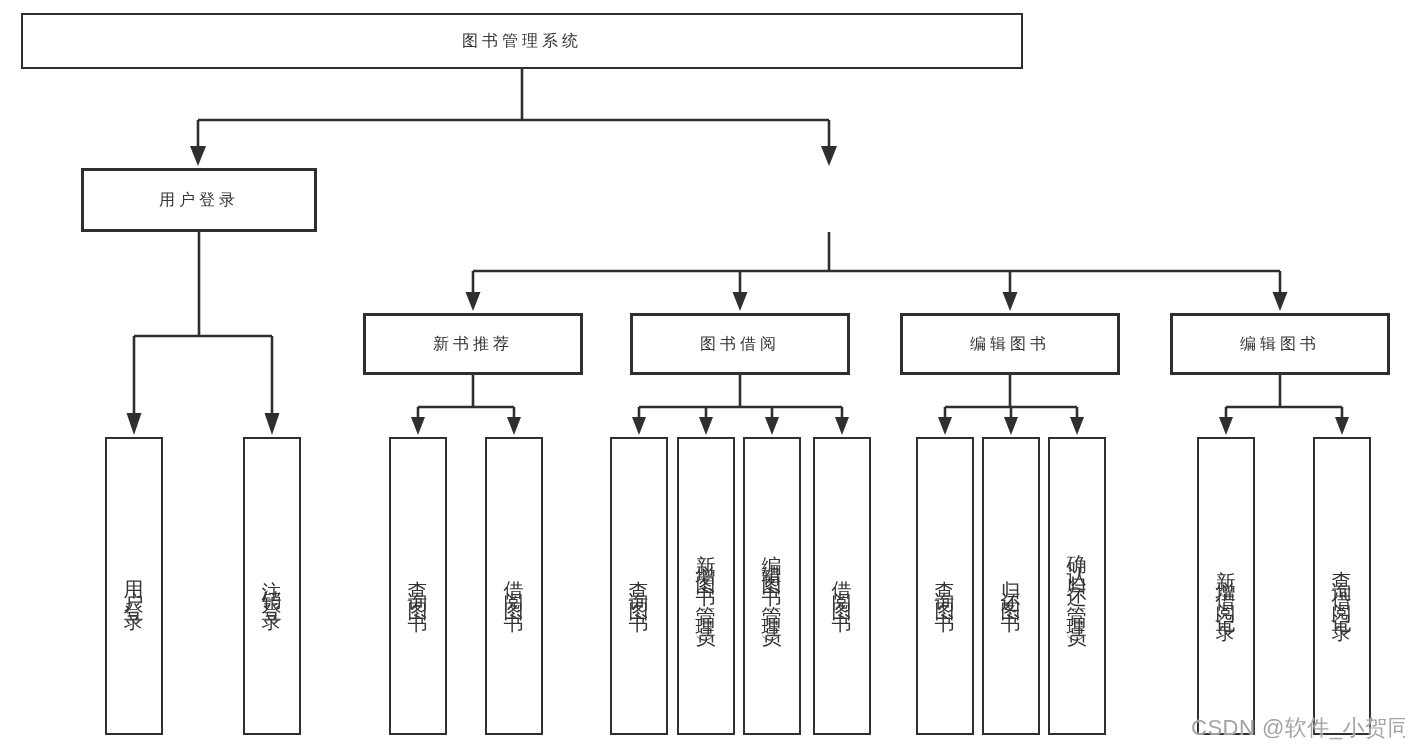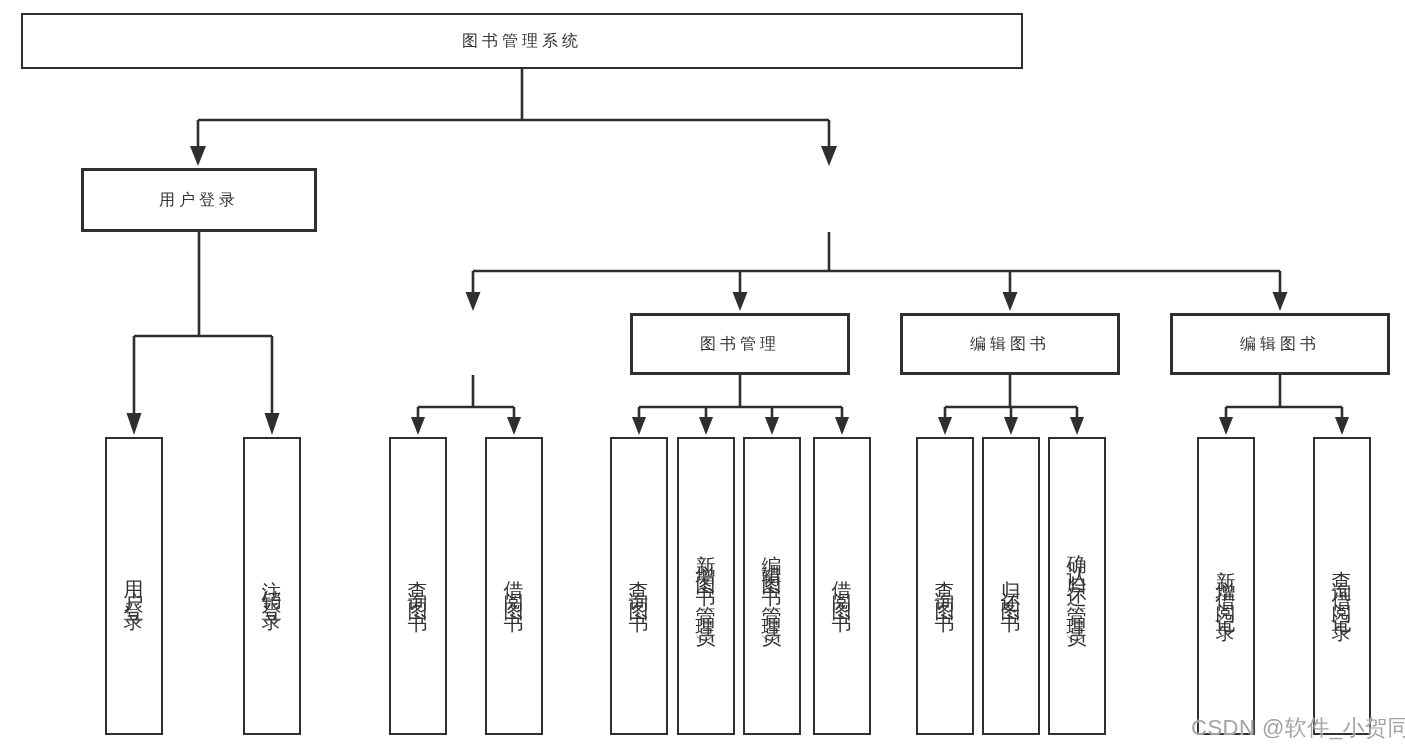--- a/index.html
+++ b/index.html
@@ -114,22 +114,25 @@
   </svg>
 
   <div class="node root" style="left:21px;top:13px;width:1002px;height:56px">
     <span>图书管理系统</span>
   </div>
 
   <div class="node" style="left:81px;top:168px;width:236px;height:64px">
     <span>用户登录</span>
   </div>
 
+  <div class="node" style="left:363px;top:313px;width:220px;height:62px">
+    <span>新书推荐</span>
+  </div>
   <div class="node" style="left:630px;top:313px;width:220px;height:62px">
-    <span>图书管理</span>
+    <span>图书借阅</span>
   </div>
   <div class="node" style="left:900px;top:313px;width:220px;height:62px">
     <span>编辑图书</span>
   </div>
   <div class="node" style="left:1170px;top:313px;width:220px;height:62px">
     <span>编辑图书</span>
   </div>
 
   <div class="leaf" style="left:105px">
     <span>用户登录</span>

